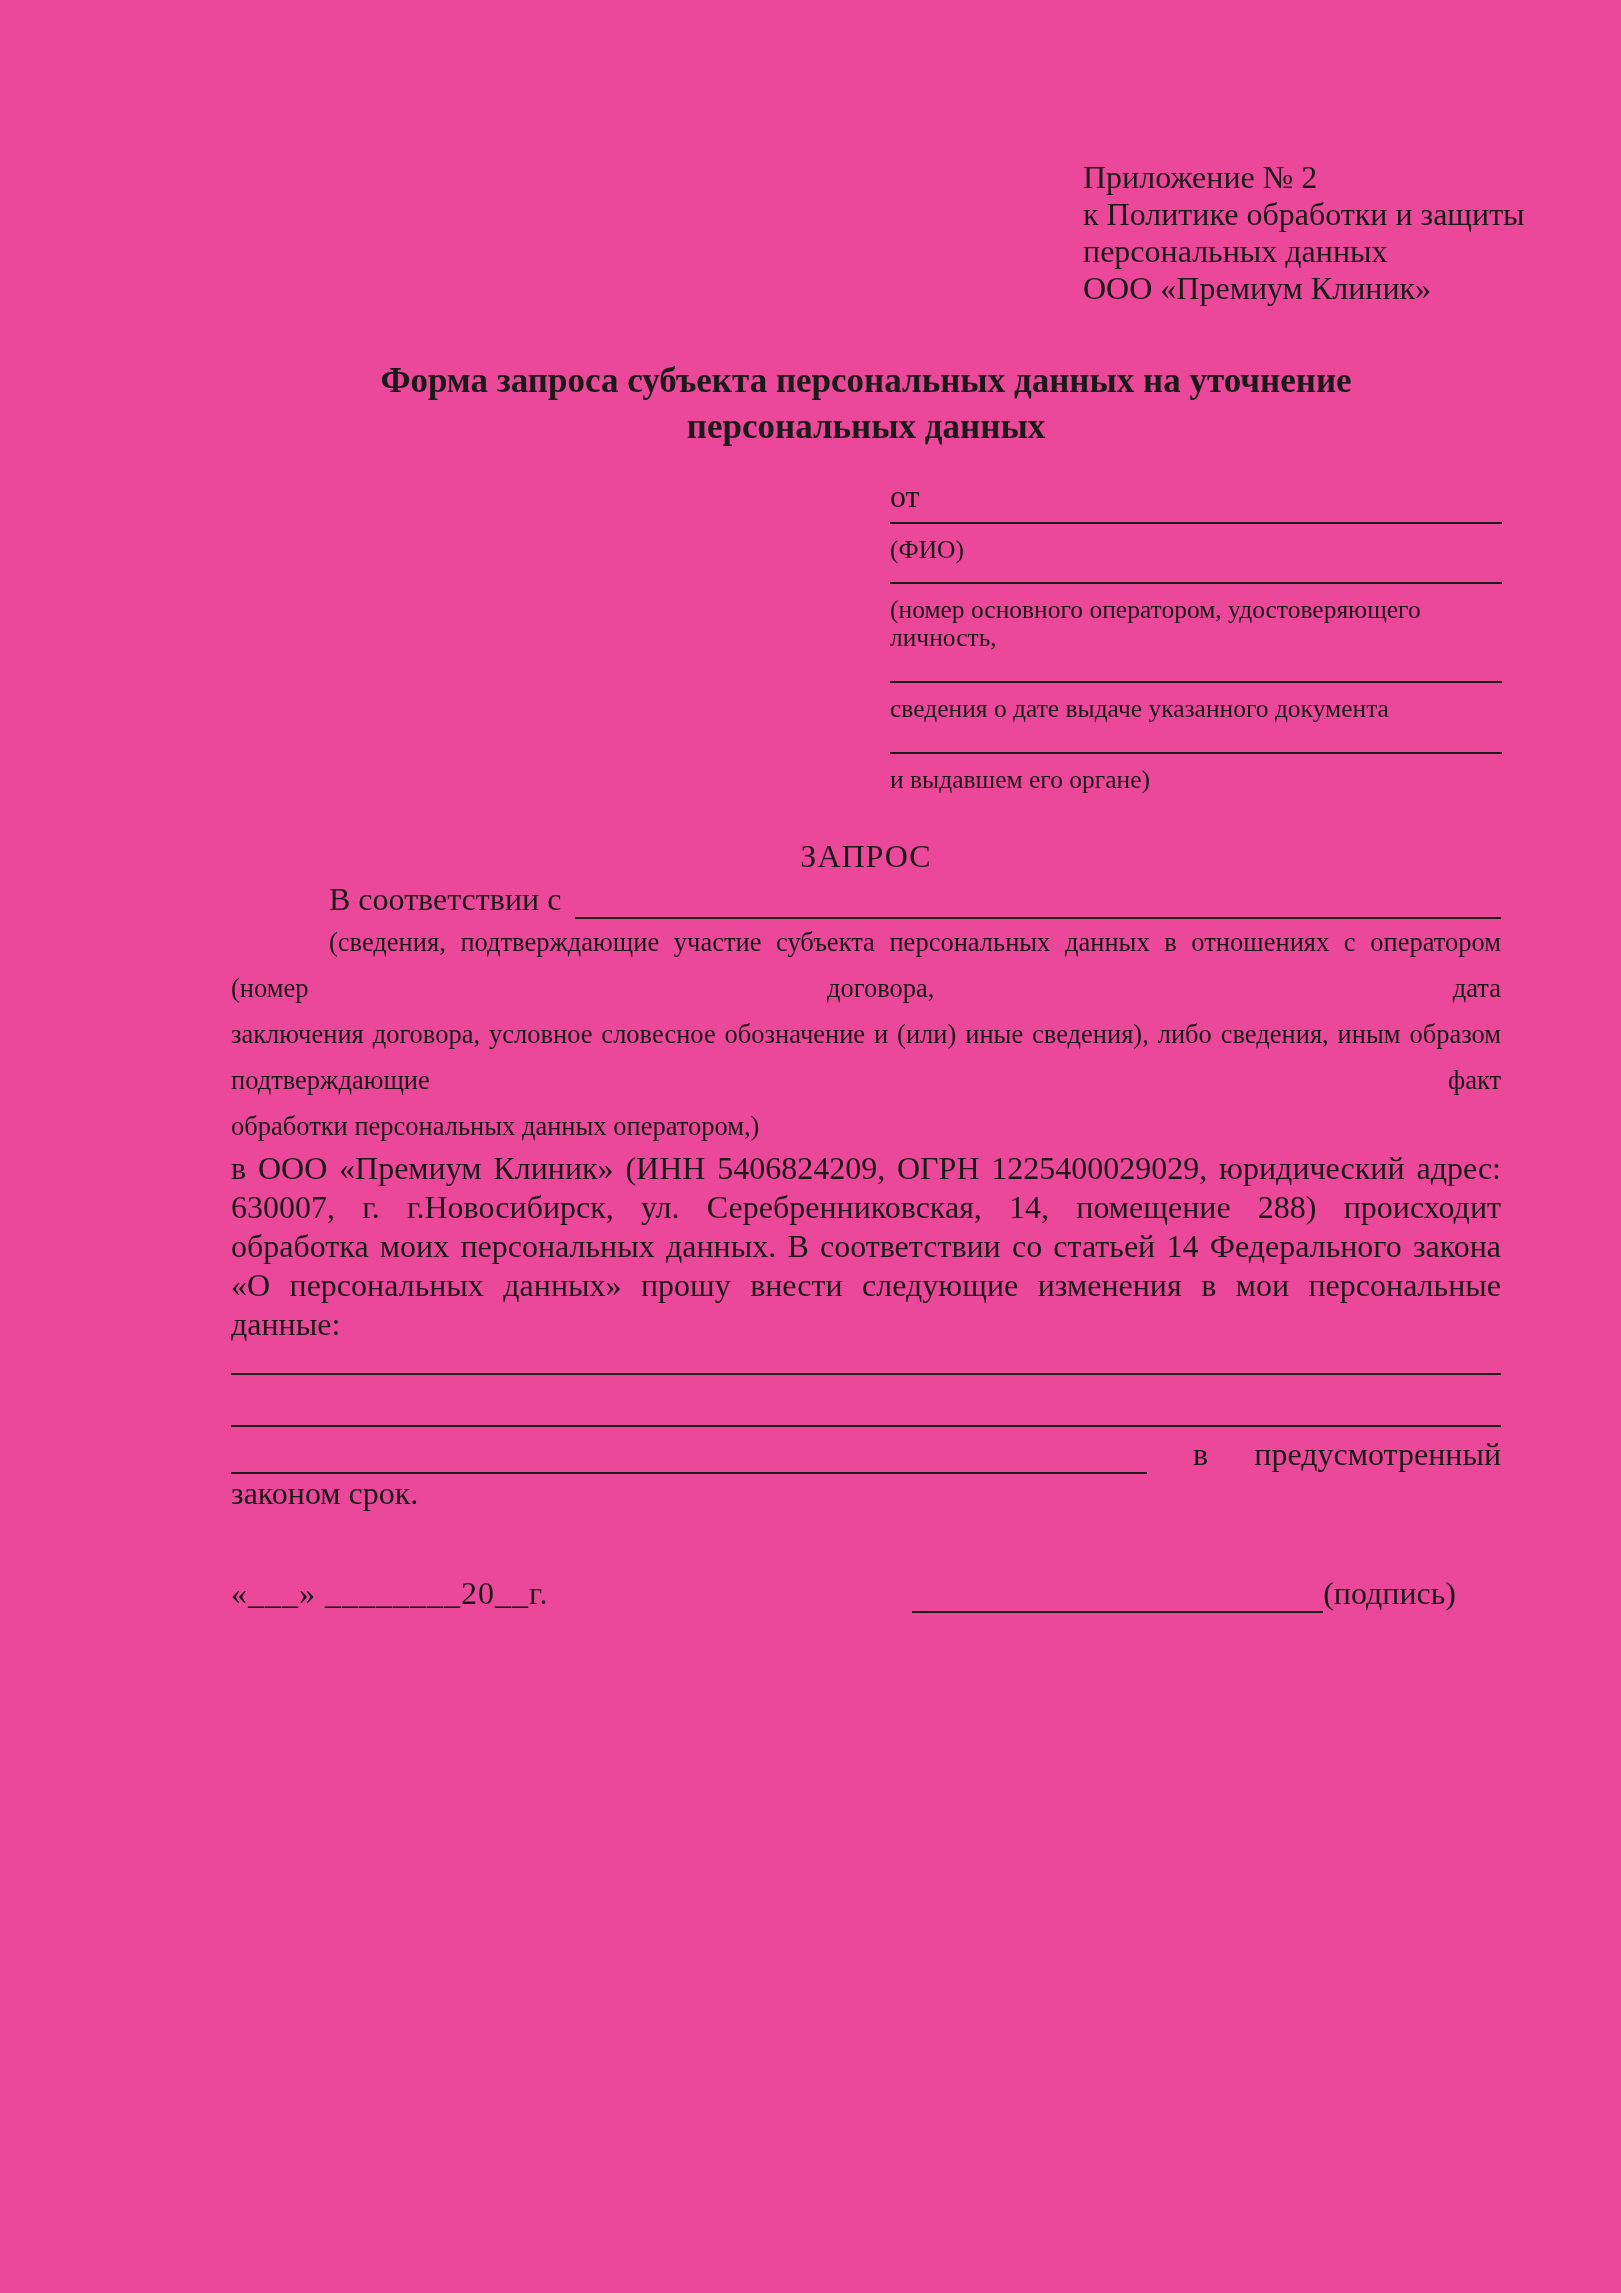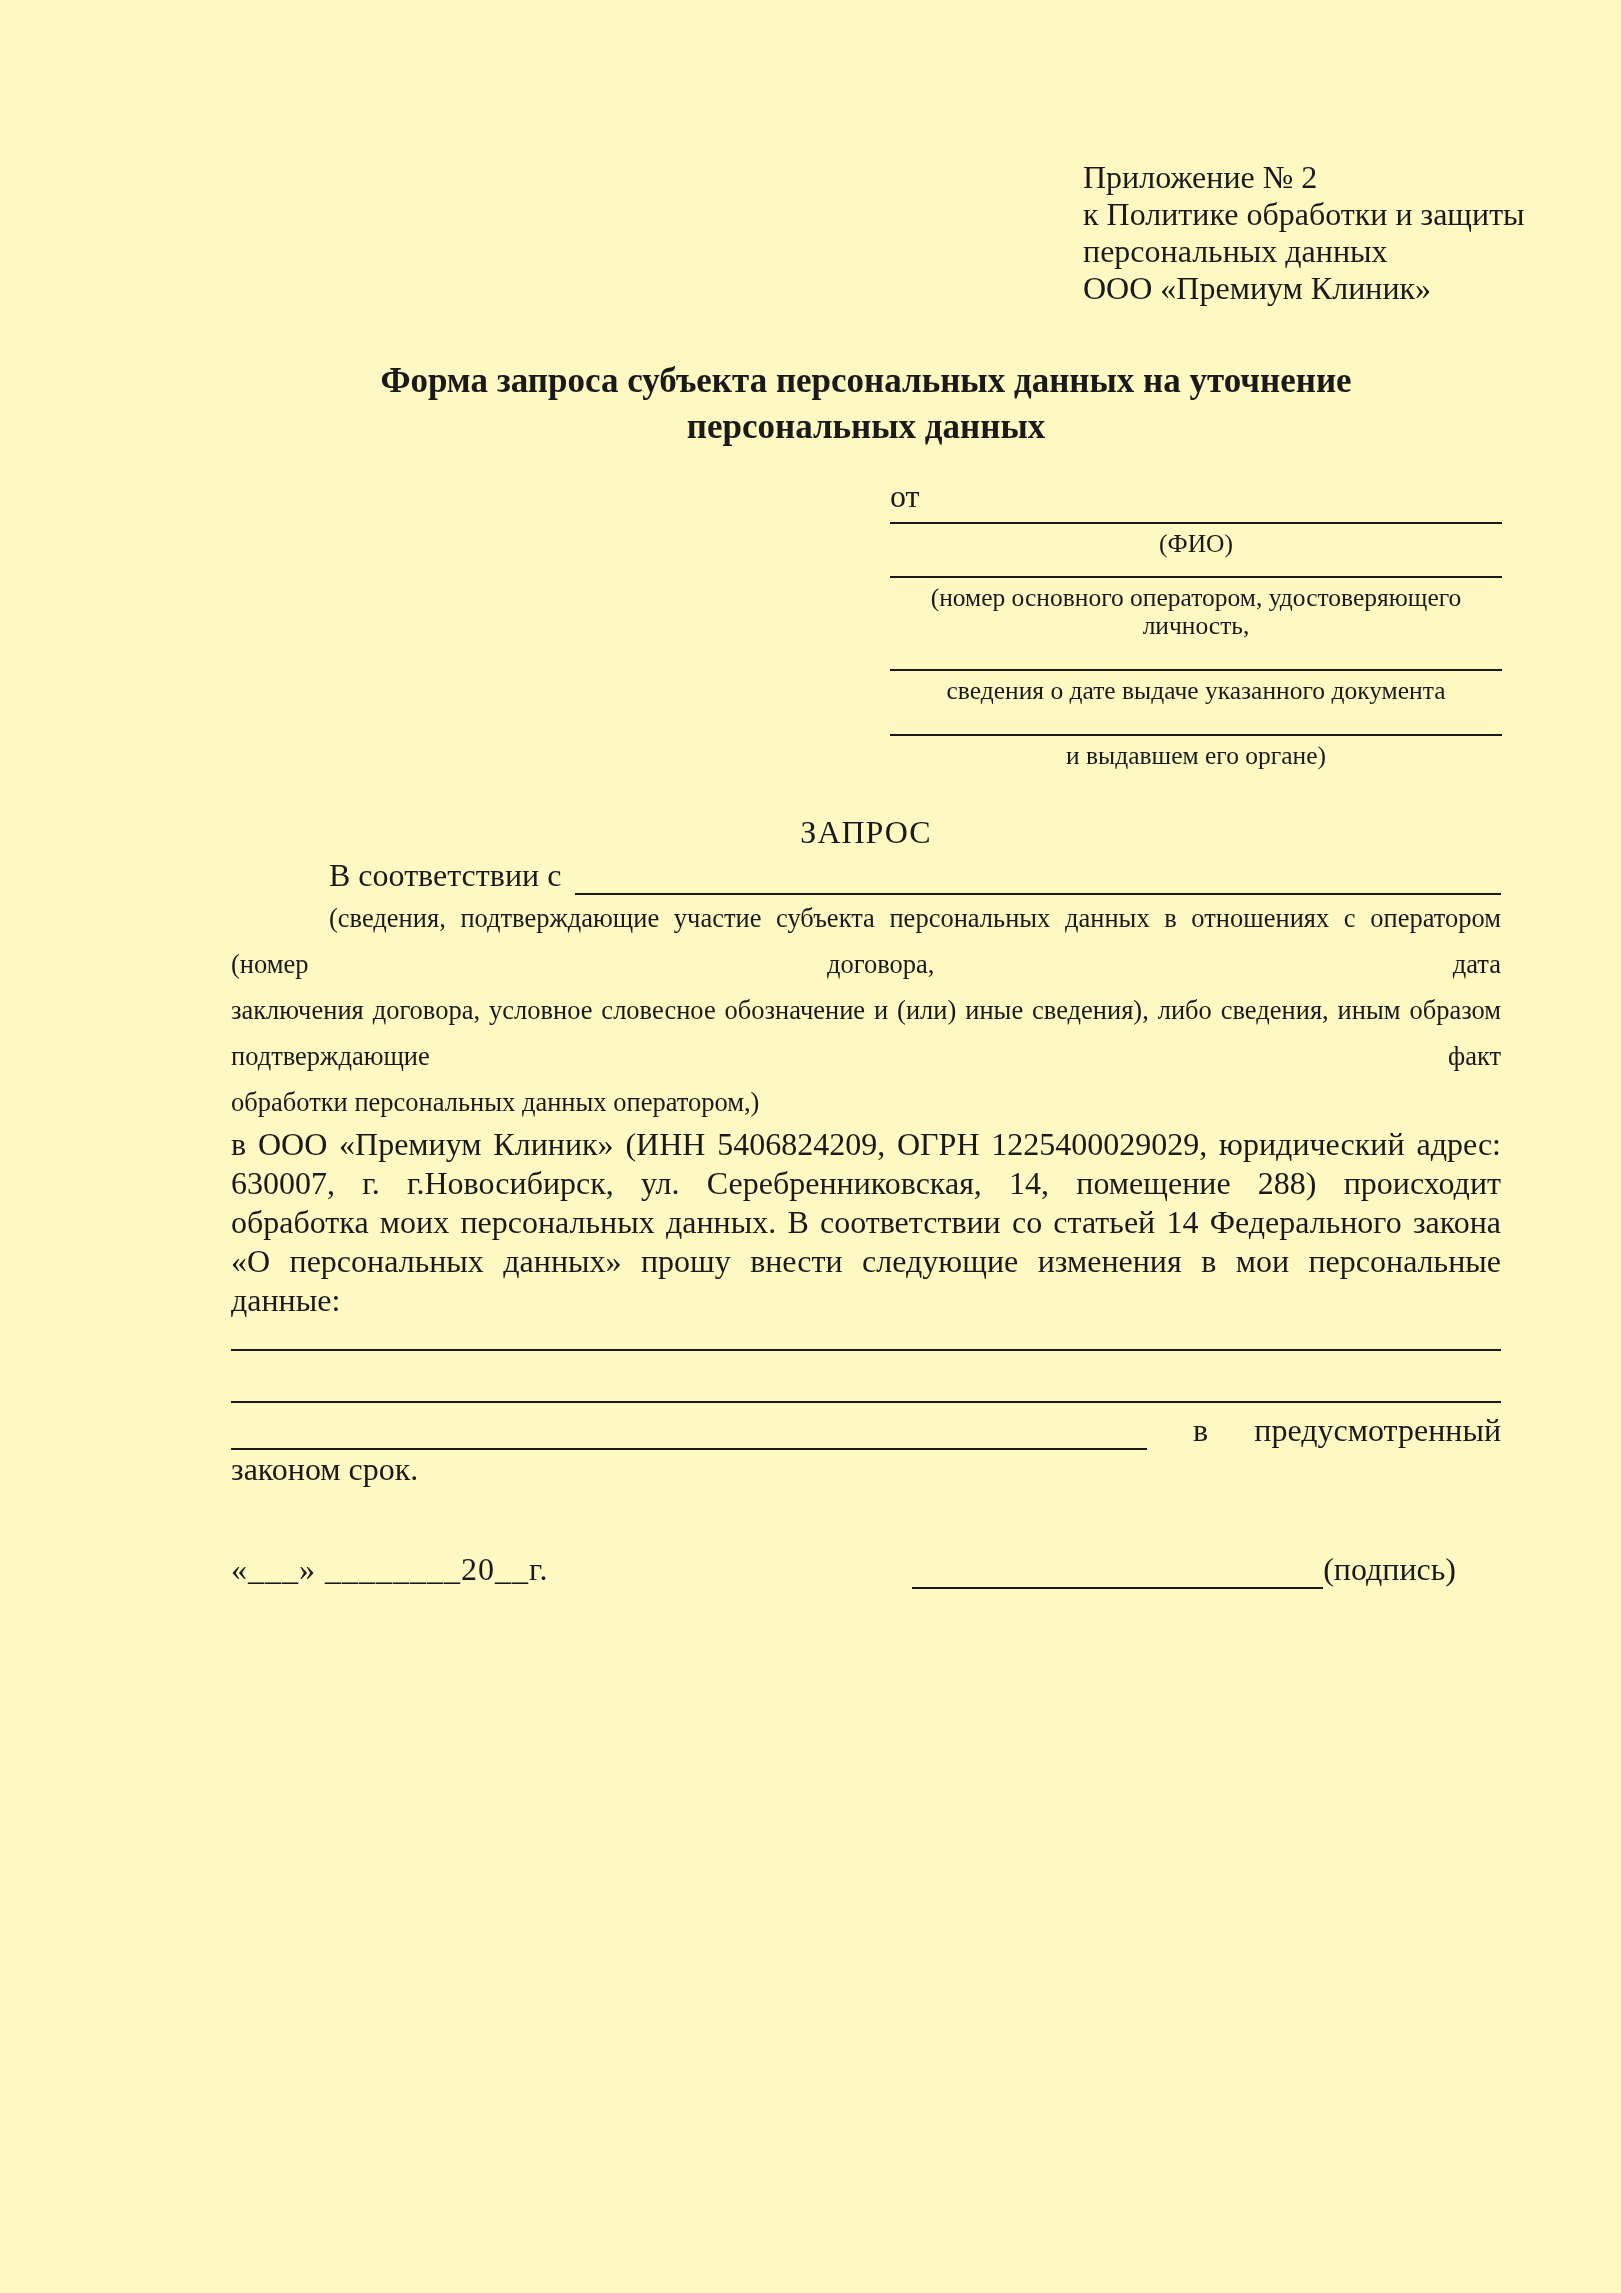--- a/index.html
+++ b/index.html
@@ -1,38 +1,38 @@
 <!DOCTYPE html>
 <html><head>
 <meta charset="utf-8">
 <style>
   * { margin:0; padding:0; box-sizing:border-box; }
   html,body { background:#e9e9e9; }
   body { font-family:"Liberation Serif","DejaVu Serif",serif; }
   .page{
     position:relative;
     width:1621px; height:2294px;
-    background:#fef9c3;
+    background:#ec4899;
     color:#1a1a1a;
     padding:159px 120px 0 231px;
     font-size:32px;
     line-height:39px;
     overflow:hidden;
   }
   
   .hdr{ margin-left:852px; white-space:nowrap; line-height:37px; }
   
   .title{ margin-top:51px; text-align:center; font-weight:bold; font-size:35px; line-height:46px; }
   
   .addr{ margin-top:27.4px; margin-left:659px; width:612px; }
   .bw{ border-bottom:2.9px solid #1a1a1a; }
   .bw1{ height:7.8px; }
   .bw2{ height:19.6px; }
   .bw3{ height:31px; }
-  .cap{ font-size:25.5px; line-height:28px; text-align:center; padding-top:6px; }
+  .cap{ font-size:25.5px; line-height:28px; padding-top:12px; }
   
   .zapros{ margin-top:43px; text-align:center; letter-spacing:1px; }
   
   .accord{ display:flex; align-items:flex-end; height:43px; }
   .accord .indent{ width:98px; flex:0 0 98px; }
   .accord .lead{ white-space:nowrap; padding-right:13.7px; }
   .accord .fill{ flex:1; border-bottom:2.9px solid #1a1a1a; height:36px; }
   
   .small{ font-size:26.5px; line-height:46px; }
   .jl{ text-align:justify; text-align-last:justify; }

